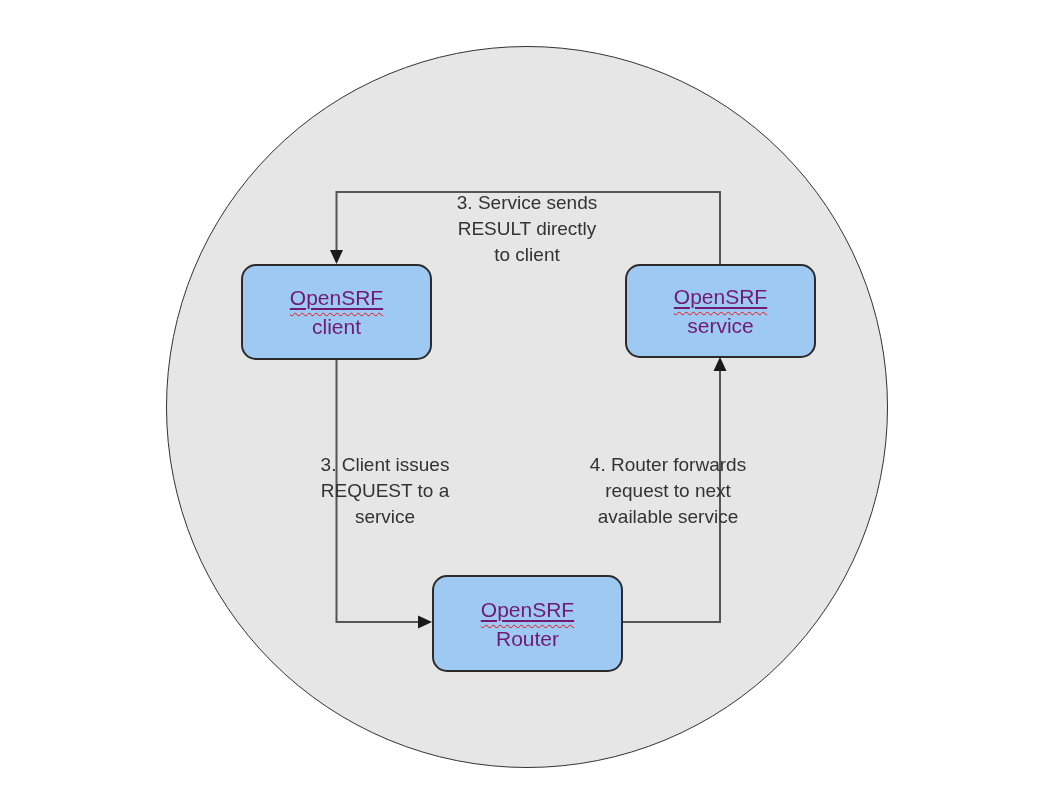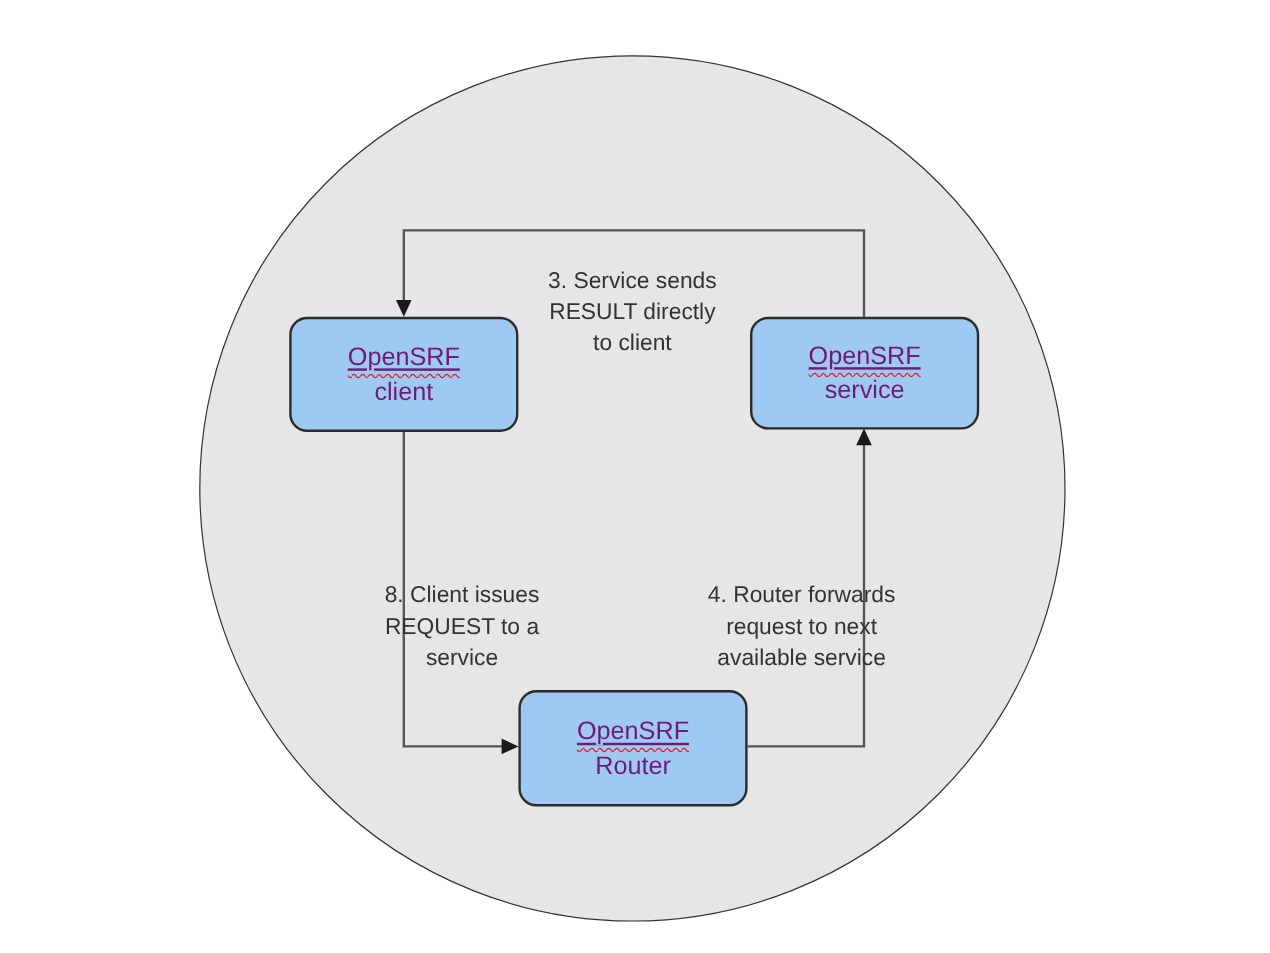--- a/index.html
+++ b/index.html
@@ -61,21 +61,20 @@
     text-decoration-thickness: 1px;
     text-underline-offset: 7px;
   }
   .annotation {
     position: absolute;
     font-size: 19px;
     line-height: 26px;
     color: #333333;
     text-align: center;
     white-space: pre-line;
-    margin-top: 32px;
   }
   .ann-step3 { left: 407px; top: 190px; width: 240px; }
   .ann-step1 { left: 265px; top: 452px; width: 240px; }
   .ann-step2 { left: 538px; top: 452px; width: 260px; }
 </style>
 </head>
 <body>
 
 <div class="canvas">
 
@@ -111,21 +110,21 @@
 
   <div class="node node-router">
     <span class="u-solid"><span class="u-wavy">OpenSRF</span></span>
     <span>Router</span>
   </div>
 
   <div class="annotation ann-step3">3. Service sends
 RESULT directly
 to client</div>
 
-  <div class="annotation ann-step1">8. Client issues
+  <div class="annotation ann-step1">3. Client issues
 REQUEST to a
 service</div>
 
   <div class="annotation ann-step2">4. Router forwards
 request to next
 available service</div>
 
 </div>
 
 </body></html>

